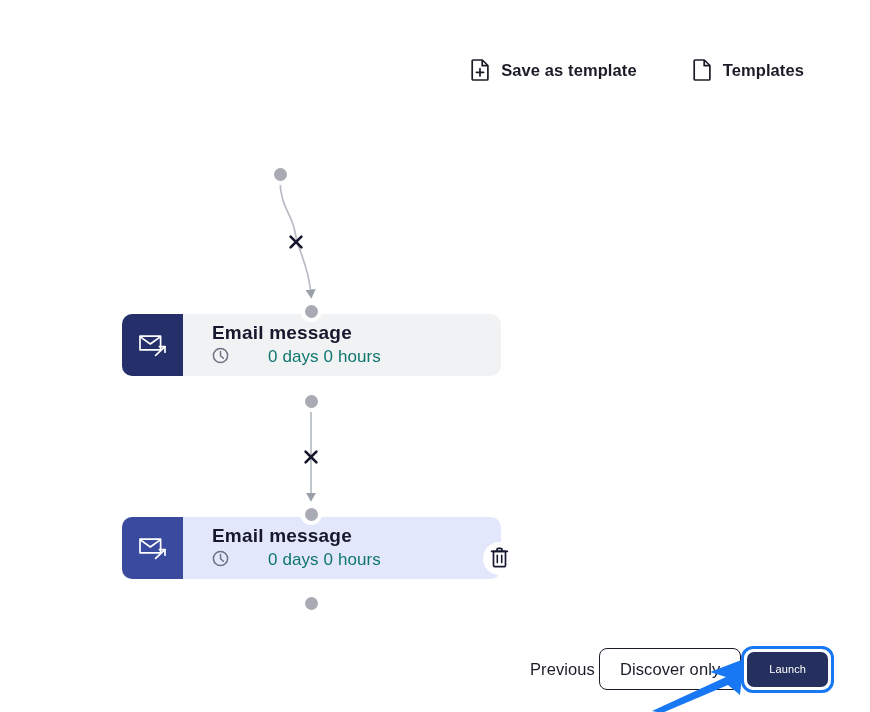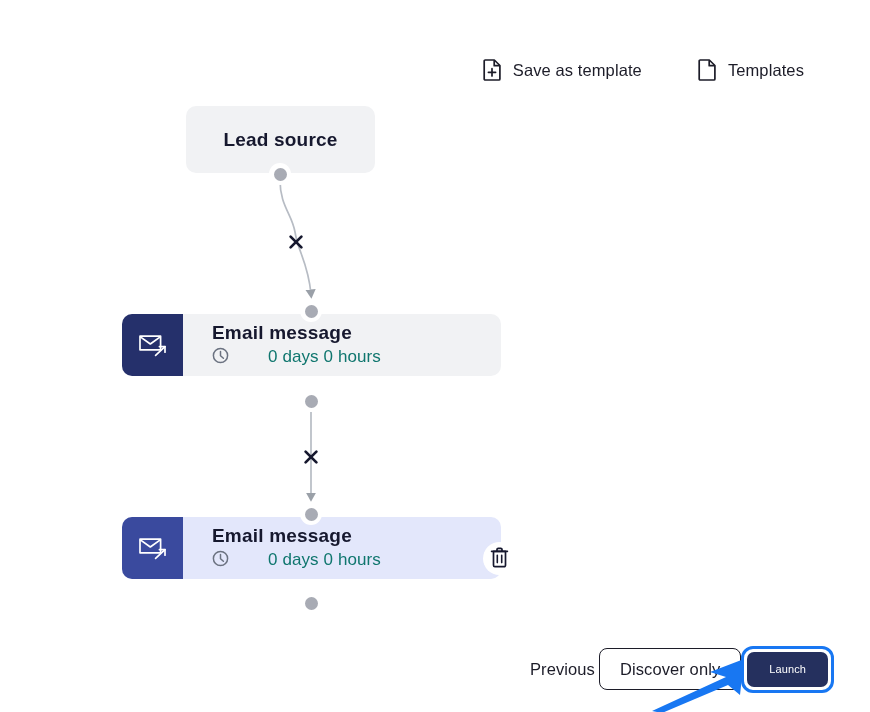--- a/index.html
+++ b/index.html
@@ -29,20 +29,21 @@
     gap: 56px;
     padding-right: 66px;
     box-sizing: border-box;
   }
   .toolbar-action {
     display: flex;
     align-items: center;
     gap: 11px;
     cursor: pointer;
     user-select: none;
+    font-weight: bold;
   }
   .toolbar-action .label {
     font-size: 16.5px;
     color: #1c1c28;
     letter-spacing: 0.1px;
     white-space: nowrap;
   }
   .icon-svg { display: block; }
 
   
@@ -290,23 +291,20 @@
       <marker id="arrowhead" markerWidth="7" markerHeight="7" refX="2.6" refY="3" orient="auto" markerUnits="strokeWidth">
         <path d="M0,0 L5.4,3 L0,6 z" fill="#9aa0a8"></path>
       </marker>
     </defs>
 
     <path d="M280,180 C280,206 292,214 295,232 C298,252 308,262 311,294" stroke="#b7bcc4" stroke-width="1.7" fill="none" marker-end="url(#arrowhead)"></path>
 
     <path d="M311,412 L311,497" stroke="#b7bcc4" stroke-width="1.7" fill="none" marker-end="url(#arrowhead)"></path>
   </svg>
 
-  <div class="node node-lead">
-    <span class="title">Lead source</span>
-  </div>
   <div class="handle h-lead-out"></div>
 
   <div class="edge-x x1">
     <svg width="16" height="16" viewBox="0 0 16 16" fill="none">
       <path d="M2.6 2.6 L13.4 13.4 M13.4 2.6 L2.6 13.4" stroke="#16182e" stroke-width="2.7" stroke-linecap="round"></path>
     </svg>
   </div>
 
   <div class="node node-step n1">
     <div class="node-icon">

